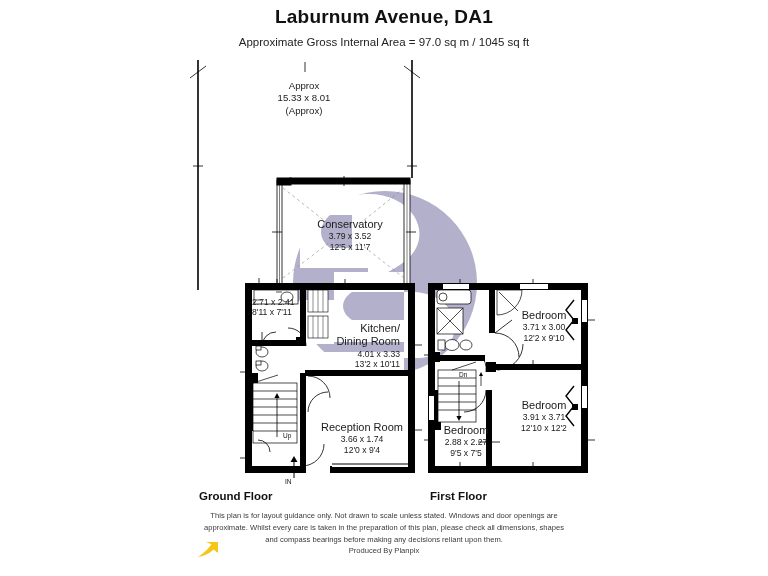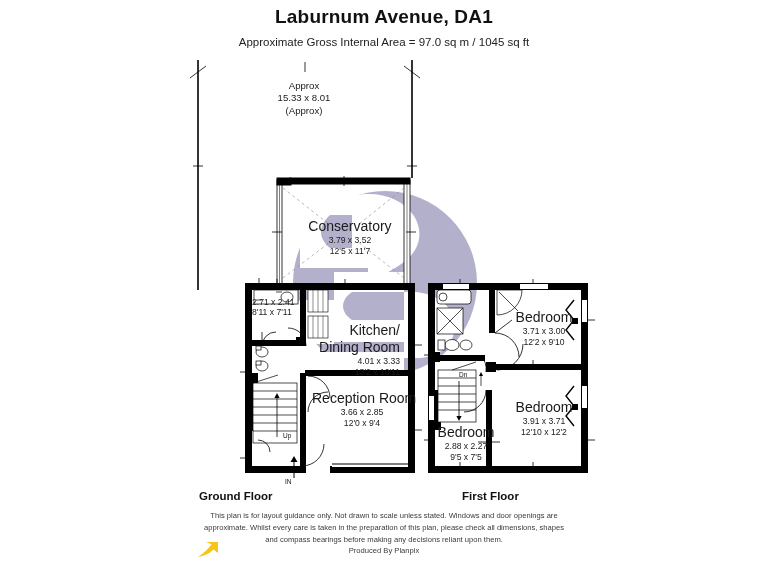--- a/index.html
+++ b/index.html
@@ -47,45 +47,45 @@
 
   
   .floor-caption {
     position: absolute;
     font-size: 11.5px;
     font-weight: bold;
     color: #111;
     white-space: nowrap;
   }
   #caption-ground { left: 199px; top: 490px; }
-  #caption-first  { left: 430px; top: 490px; margin-left: 32px; }
+  #caption-first  { left: 430px; top: 490px; }
 
   
   .room-label {
     position: absolute;
     text-align: center;
     line-height: 1.22;
     white-space: nowrap;
     color: #1a1a1a;
   }
   .room-label .rname {
-    font-size: 14px;
+    font-size: 11px;
   }
   .room-label .rdim {
     font-size: 8.6px;
   }
   .garden-label { text-align:center; line-height:1.3; }
   .garden-label .rname { font-size: 9.6px; }
   .garden-label .rdim  { font-size: 9.6px; }
 
   #label-garden       { left: 232px; top: 80px;  width: 144px; }
   #label-conservatory { left: 295px; top: 218px; width: 110px; }
   #label-utility      { left: 252px; top: 297px; width: 92px; text-align:left;}
   #label-kitchen      { left: 310px; top: 322px; width: 90px; text-align: right; }
-  #label-reception    { left: 312px; top: 390px; width: 100px; }
+  #label-reception    { left: 312px; top: 421px; width: 100px; }
   #label-bed1         { left: 498px; top: 309px; width: 92px; }
   #label-bed2         { left: 498px; top: 399px; width: 92px; }
   #label-bed3         { left: 420px; top: 424px; width: 92px; }
 
   .stair-dir {
     position: absolute;
     font-size: 6.5px;
     color: #111;
   }
   #stair-up { left: 283px; top: 432px; }
@@ -420,21 +420,21 @@
 
 <div class="room-label" id="label-kitchen">
   <div class="rname">Kitchen/</div>
   <div class="rname">Dining Room</div>
   <div class="rdim">4.01 x 3.33</div>
   <div class="rdim">13'2 x 10'11</div>
 </div>
 
 <div class="room-label" id="label-reception">
   <div class="rname">Reception Room</div>
-  <div class="rdim">3.66 x 2.85</div>
+  <div class="rdim">3.66 x 1.74</div>
   <div class="rdim">12'0 x 9'4</div>
 </div>
 
 <div class="room-label" id="label-bed1">
   <div class="rname">Bedroom</div>
   <div class="rdim">3.71 x 3.00</div>
   <div class="rdim">12'2 x 9'10</div>
 </div>
 
 <div class="room-label" id="label-bed2">

